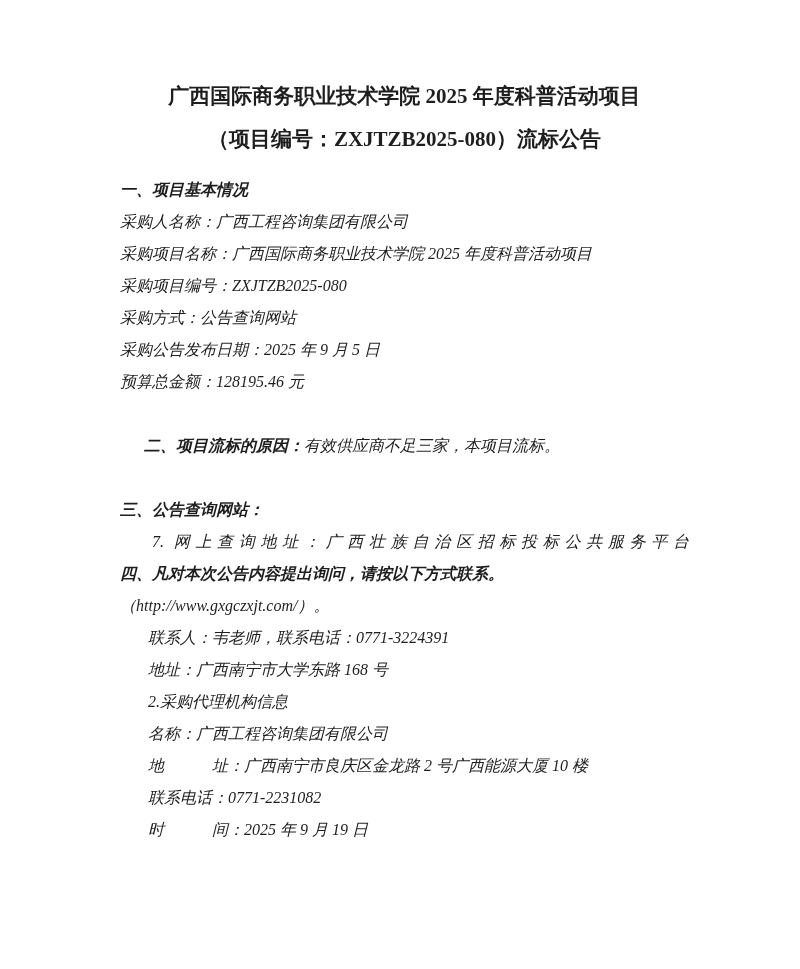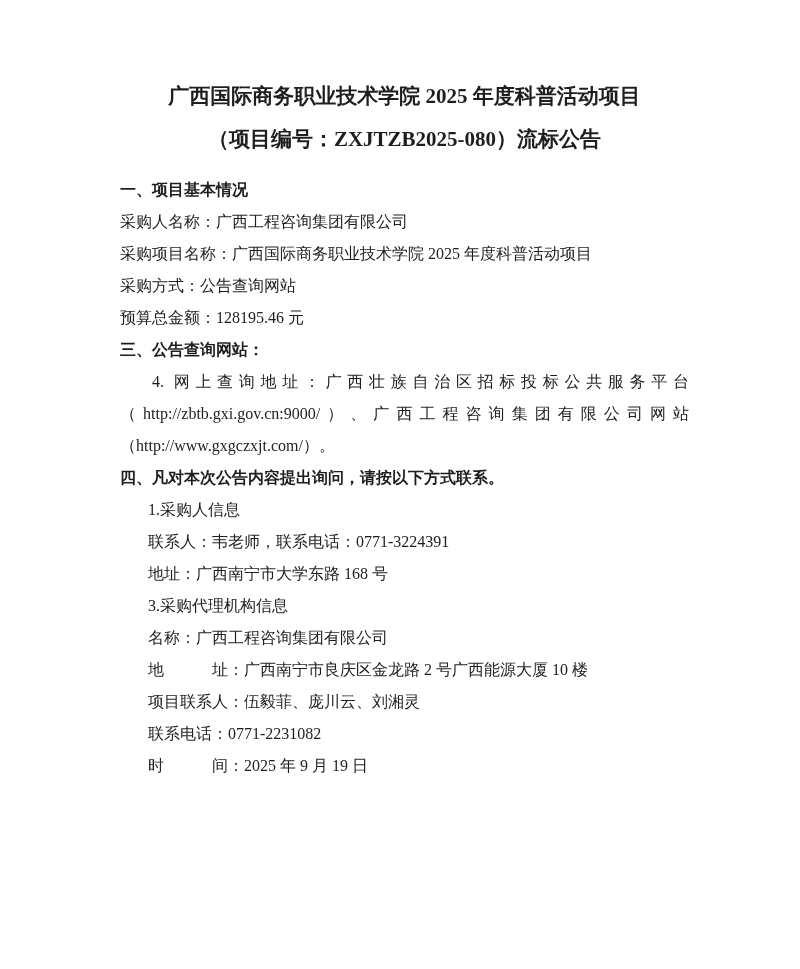--- a/index.html
+++ b/index.html
@@ -26,20 +26,21 @@
     line-height: 43px;
     white-space: pre-wrap;
   }
   .doc-body {
     margin-top: 13px;
     font-size: 16px;
   }
   .line {
     line-height: 32px;
     white-space: pre-wrap;
+    font-style: italic;
   }
   .bold { font-weight: bold; }
   .indent1 { padding-left: 28px; }     
   .jfull {
     text-align: justify;
     text-align-last: justify;
   }
   .jindent { padding-left: 32px; }     
 </style>
 </head>
@@ -50,36 +51,38 @@
   <div>
     <div class="title-line">广西国际商务职业技术学院 2025 年度科普活动项目</div>
     <div class="title-line">（项目编号：ZXJTZB2025-080）流标公告</div>
   </div>
 
   <div class="doc-body">
 
     <div class="line bold">一、项目基本情况</div>
     <div class="line">采购人名称：广西工程咨询集团有限公司</div>
     <div class="line">采购项目名称：广西国际商务职业技术学院 2025 年度科普活动项目</div>
+    <div class="line">采购项目编号：ZXJTZB2025-080</div>
     <div class="line">采购方式：公告查询网站</div>
+    <div class="line">采购公告发布日期：2025 年 9 月 5 日</div>
     <div class="line">预算总金额：128195.46 元</div>
 
+    <div class="line">
+      <span class="bold">二、项目流标的原因：</span><span>有效供应商不足三家，本项目流标。</span>
+    </div>
 
     <div class="line bold">三、公告查询网站：</div>
-    <div class="line jfull jindent">4. 网上查询地址：广西壮族自治区招标投标公共服务平台</div>
-    <div class="line jfull">（http://zbtb.gxi.gov.cn:9000/）、广西工程咨询集团有限公司网站</div>
+    <div class="line jfull jindent">7. 网上查询地址：广西壮族自治区招标投标公共服务平台</div>
+    <div class="line bold">四、凡对本次公告内容提出询问，请按以下方式联系。</div>
+
     <div class="line">（http://www.gxgczxjt.com/）。</div>
 
-    <div class="line bold">四、凡对本次公告内容提出询问，请按以下方式联系。</div>
-
-    <div class="line indent1">1.采购人信息</div>
     <div class="line indent1">联系人：韦老师，联系电话：0771-3224391</div>
     <div class="line indent1">地址：广西南宁市大学东路 168 号</div>
 
-    <div class="line indent1">3.采购代理机构信息</div>
+    <div class="line indent1">2.采购代理机构信息</div>
     <div class="line indent1">名称：广西工程咨询集团有限公司</div>
     <div class="line indent1">地　　　址：广西南宁市良庆区金龙路 2 号广西能源大厦 10 楼</div>
-    <div class="line indent1">项目联系人：伍毅菲、庞川云、刘湘灵</div>
     <div class="line indent1">联系电话：0771-2231082</div>
     <div class="line indent1">时　　　间：2025 年 9 月 19 日</div>
 
   </div>
 </div>
 
 </body></html>

